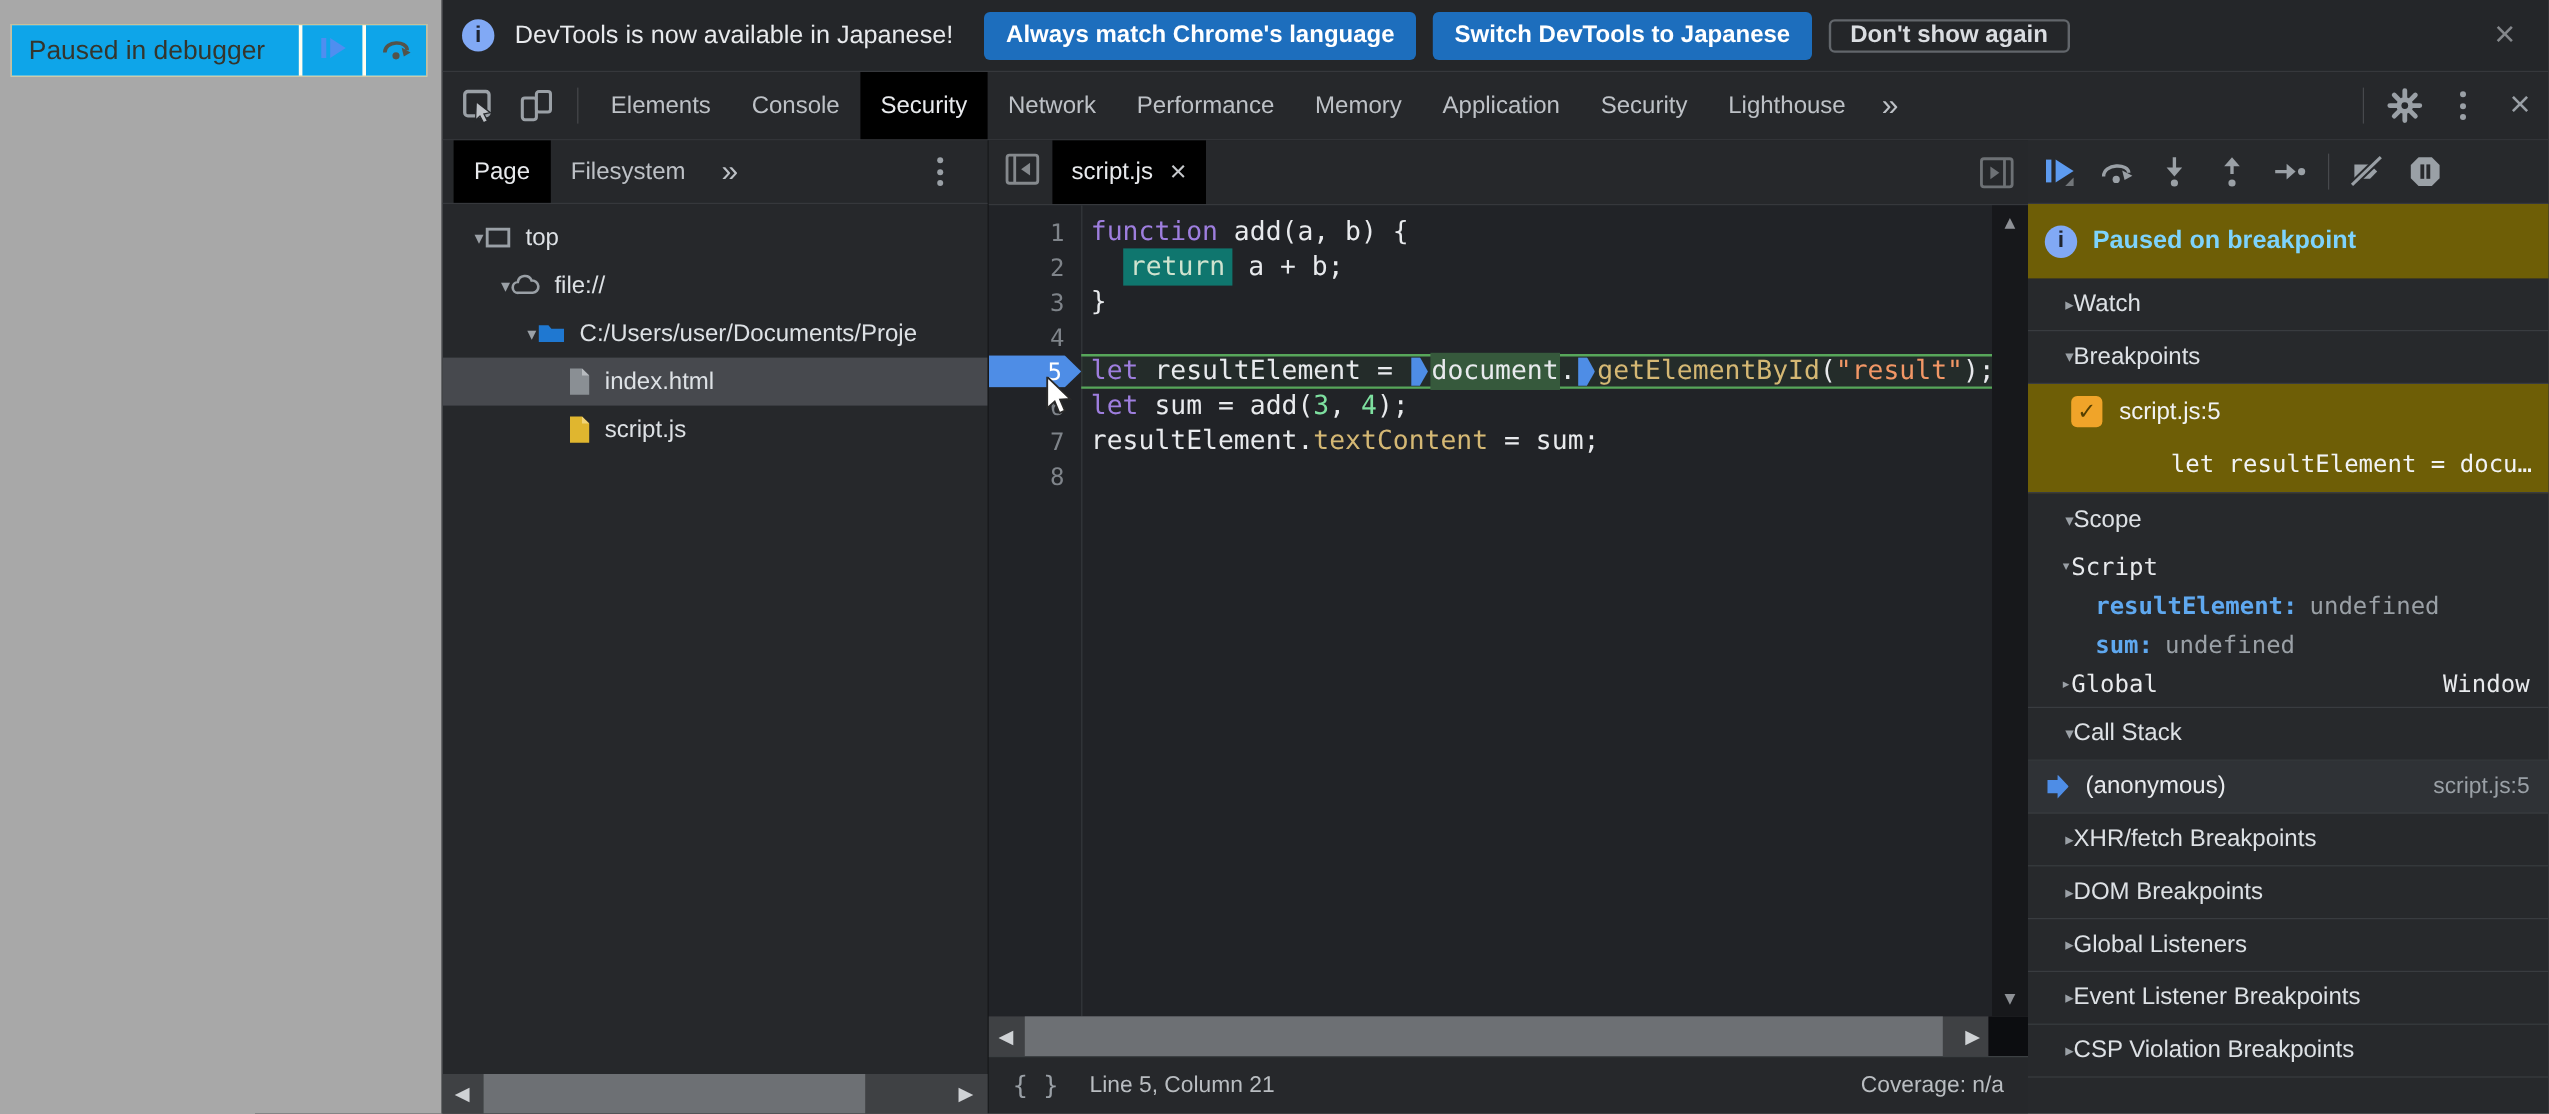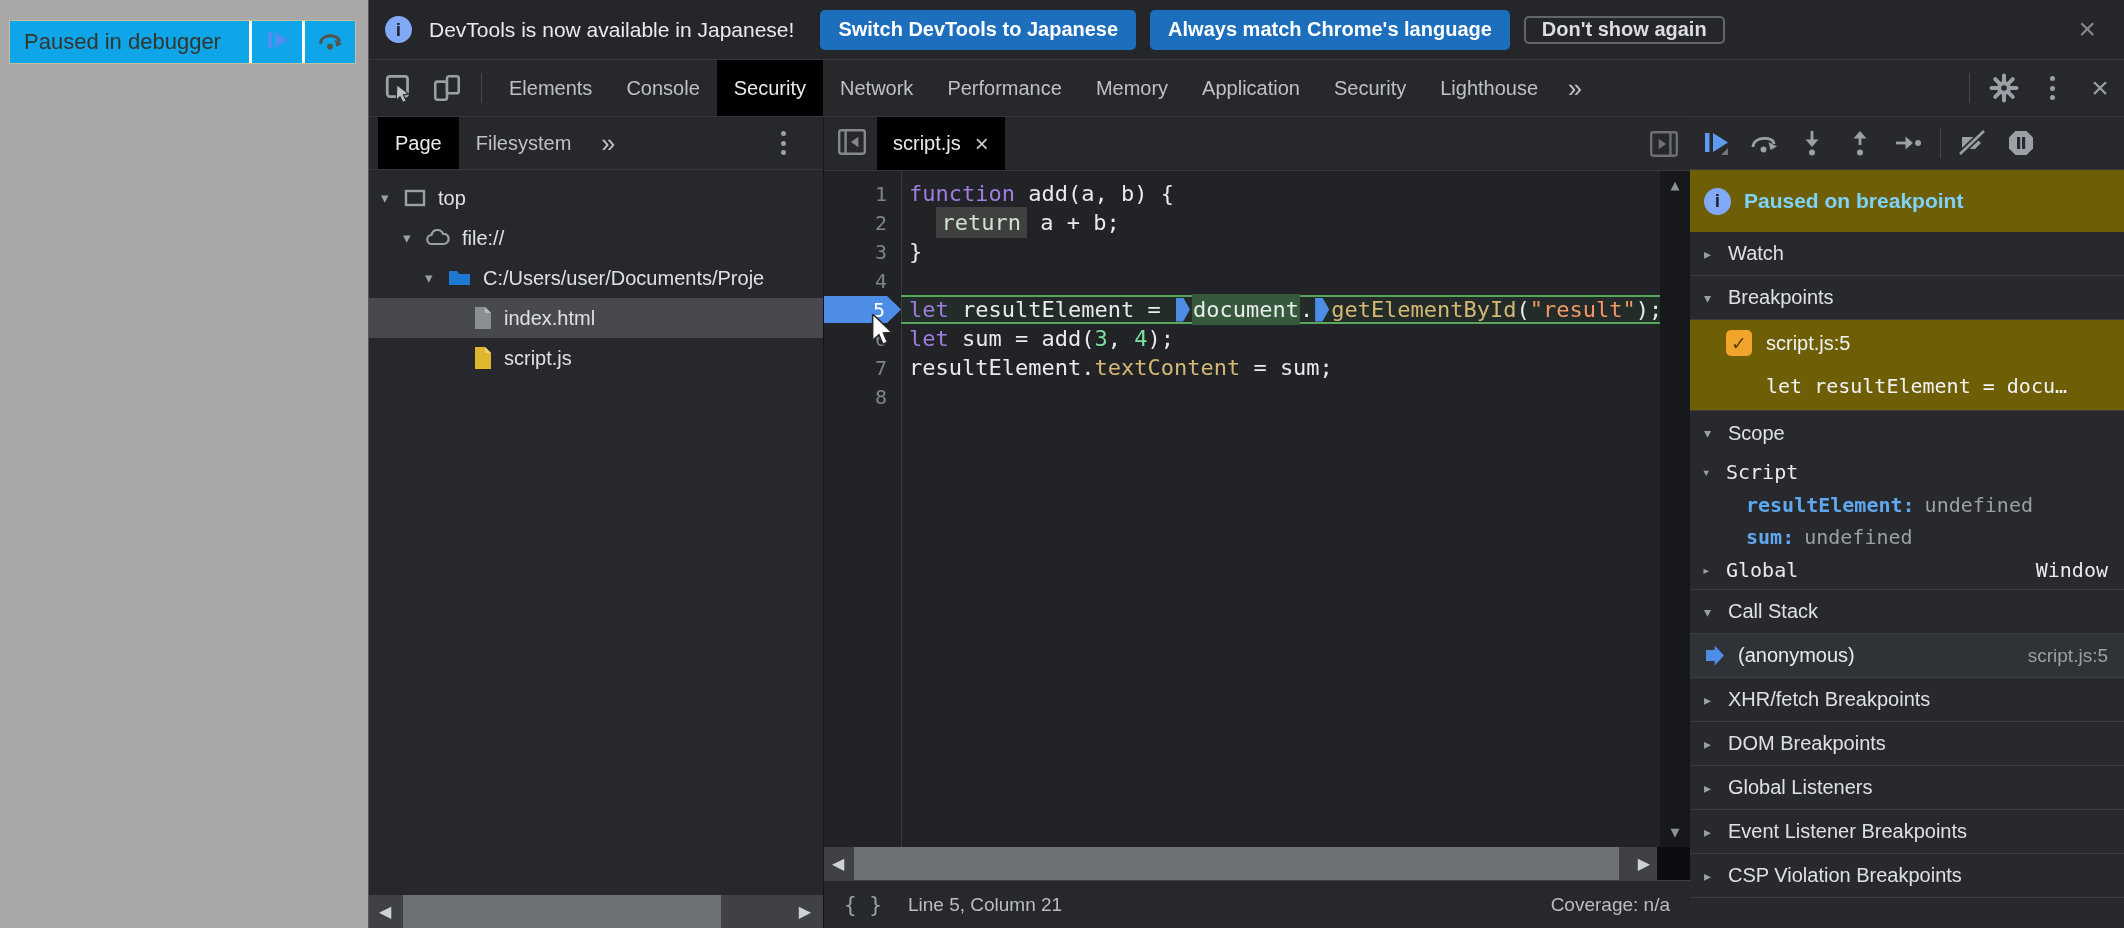--- a/index.html
+++ b/index.html
@@ -45,21 +45,21 @@
   .v-div { width:1px; background:#47494d; margin:13px 10px; }
   .main-tab { display:flex; align-items:center; padding:0 17px; font-size:20px; color:#bdc1c6; white-space:nowrap; }
   .main-tab.selected { background:#000; color:#e8eaed; }
   .more-chevron { display:flex; align-items:center; padding:0 13px; font-size:25px; color:#bdc1c6; }
   .tb-right { margin-left:auto; display:flex; align-items:stretch; }
   .kebab { display:flex; flex-direction:column; justify-content:center; align-items:center; gap:4.5px; width:36px; }
   .kebab i { width:5px; height:5px; border-radius:50%; background:#9aa0a6; }
   .x-glyph { font-size:30px; color:#9aa0a6; line-height:1; }
 
   
-  .panels { flex:1; display:flex; min-height:0; }
+  .panels { flex:1; display:flex; min-height:0;text-align:right; }
 
   
   .left-panel { flex:0 0 455px; width:455px; display:flex; flex-direction:column; background:#26282b; border-right:1px solid #141518; }
   .lp-tabs { flex:0 0 53px; display:flex; align-items:stretch; border-bottom:1px solid #36383c; position:relative; padding-left:9px; }
   .lp-tab { display:flex; align-items:center; padding:0 17px; font-size:20px; color:#bdc1c6; }
   .lp-tab.selected { background:#000; color:#e8eaed; }
   .lp-kebab { position:absolute; right:22px; top:0; height:100%; }
   .tree { flex:1; padding-top:8px; overflow:hidden; }
   .tree-row { height:40px; display:flex; align-items:center; font-size:20px; color:#dde1e5; white-space:nowrap; overflow:hidden; }
   .tree-row.selected { background:#47494e; }
@@ -81,21 +81,21 @@
   .code-area { flex:1; position:relative; padding-top:8px; overflow:hidden; }
   .code-area::before { content:""; position:absolute; left:77px; top:0; bottom:0; width:1px; background:#35383c; }
   .code-line { height:29px; display:flex; align-items:stretch; position:relative; }
   .gutter { flex:0 0 77px; display:flex; align-items:center; justify-content:flex-end; padding-right:14px; color:#7f848a; font-size:20px; position:relative; }
   .line-body { flex:1; display:flex; align-items:center; padding-left:8px; font-size:22px; color:#e8eaed; white-space:pre; position:relative; }
   .tk-kw  { color:#9e7ede; }
   .tk-fn  { color:#d5b874; }
   .tk-str { color:#f29766; }
   .tk-num { color:#7ee0a0; }
   .tk-hl  { background:#36593c; padding:3px 1px; }
-  .tk-ret { background:#404040; color:#cfe3cf; padding:3px 6px; }
+  .tk-ret { background:#0f766e; color:#cfe3cf; padding:3px 6px; }
   .line-paused .line-body { box-shadow: inset 0 2px 0 #57a65a, inset 0 -2px 0 #57a65a; background:rgba(87,166,90,0.07); }
   .line-bp .gutter { color:#fff; }
   .line-bp .gutter::before { content:""; position:absolute; left:0; top:1px; bottom:1px; right:0; background:#4e8de6; clip-path:polygon(0 0,82% 0,100% 50%,82% 100%,0 100%); }
   .line-bp .gutter span { position:relative; z-index:1; padding-right:2px; }
   .step-marker { display:inline-block; width:14px; height:24px; background:#4e8de6; clip-path:polygon(0 0,52% 0,100% 50%,52% 100%,0 100%); margin:0 2px; flex:0 0 14px; }
   .scroll-strip { position:absolute; top:0; right:0; bottom:0; width:30px; background:#17181b; display:flex; flex-direction:column; align-items:center; justify-content:space-between; padding:7px 0; }
   .strip-arrow { font-size:15px; color:#8e9196; line-height:1; }
   .mouse-cursor { position:absolute; left:46px; top:143px; z-index:5; }
 
   .ed-hscroll { flex:0 0 33px; background:#3f4144; position:relative; }
@@ -157,22 +157,22 @@
       </span>
     </div>
   </div>
 </div>
 
 <div class="devtools">
 
   <div class="notice-bar">
     <div class="info-circle">i</div>
     <div class="notice-msg">DevTools is now available in Japanese!</div>
+    <div class="btn-primary">Always match Chrome's language</div>
     <div class="btn-primary">Switch DevTools to Japanese</div>
-    <div class="btn-primary">Always match Chrome's language</div>
     <div class="btn-outline">Don't show again</div>
     <div class="notice-close">×</div>
   </div>
 
   <div class="main-toolbar">
     <div class="tb-icon">
       <svg width="32" height="32" viewBox="0 0 30 30">
           <rect x="4" y="4" width="19" height="19" rx="2.5" fill="none" stroke="#9aa0a6" stroke-width="2.6"></rect>
           <path d="M13,12 l11,8.5 -5,1 2.8,5.4 -3.1,1.6 -2.8,-5.4 -3.4,3.4 z" fill="#bdc1c6" stroke="#26282b" stroke-width="1"></path>
         </svg>

